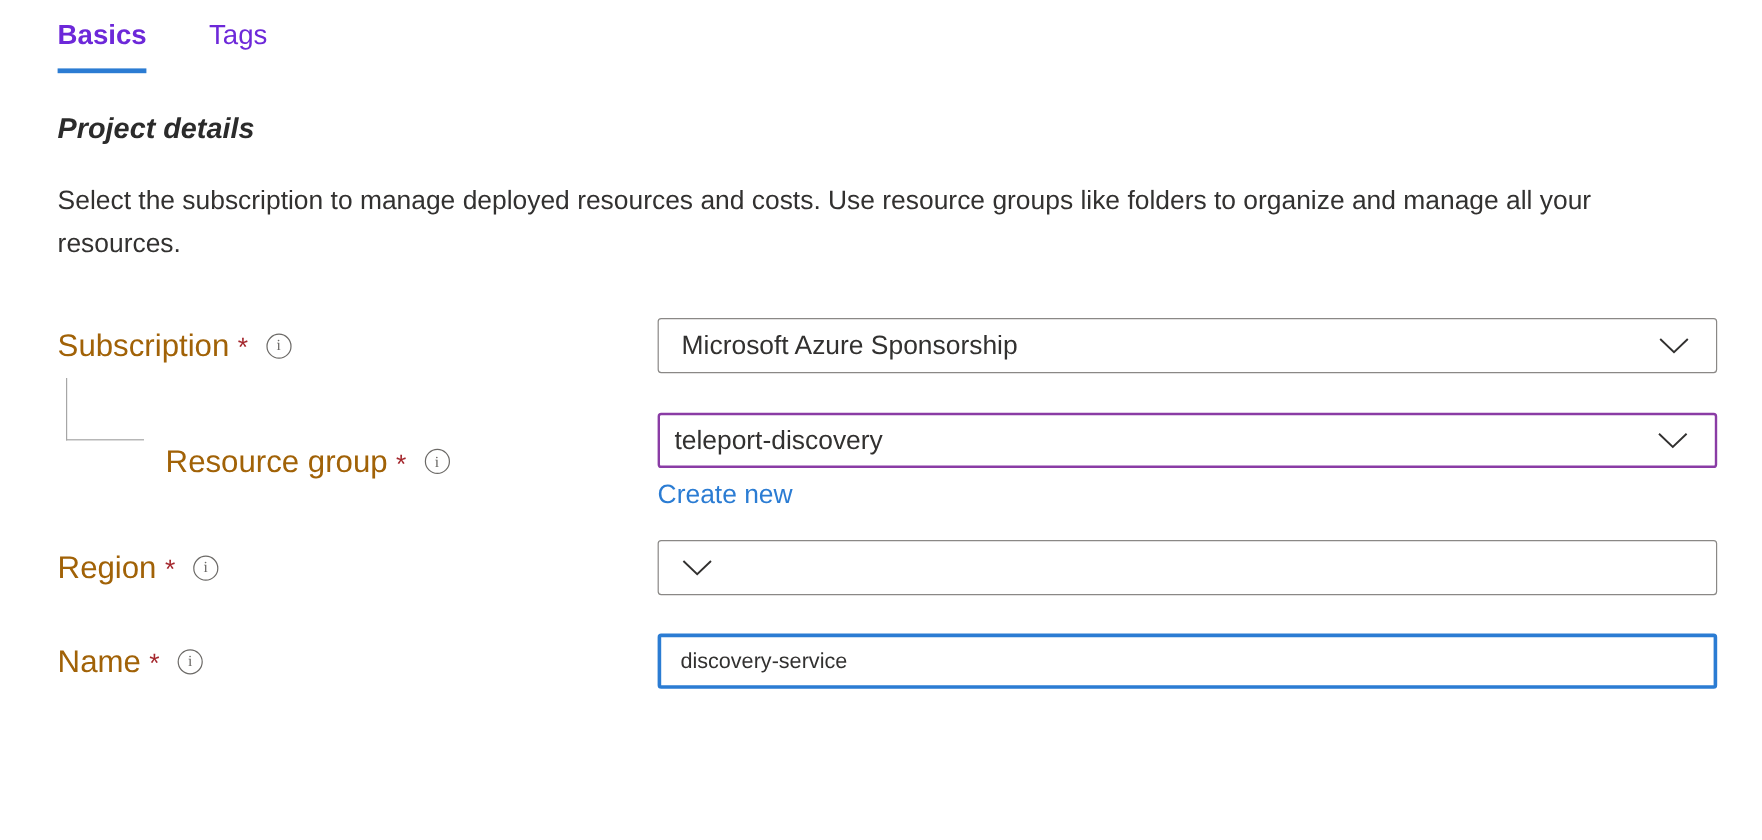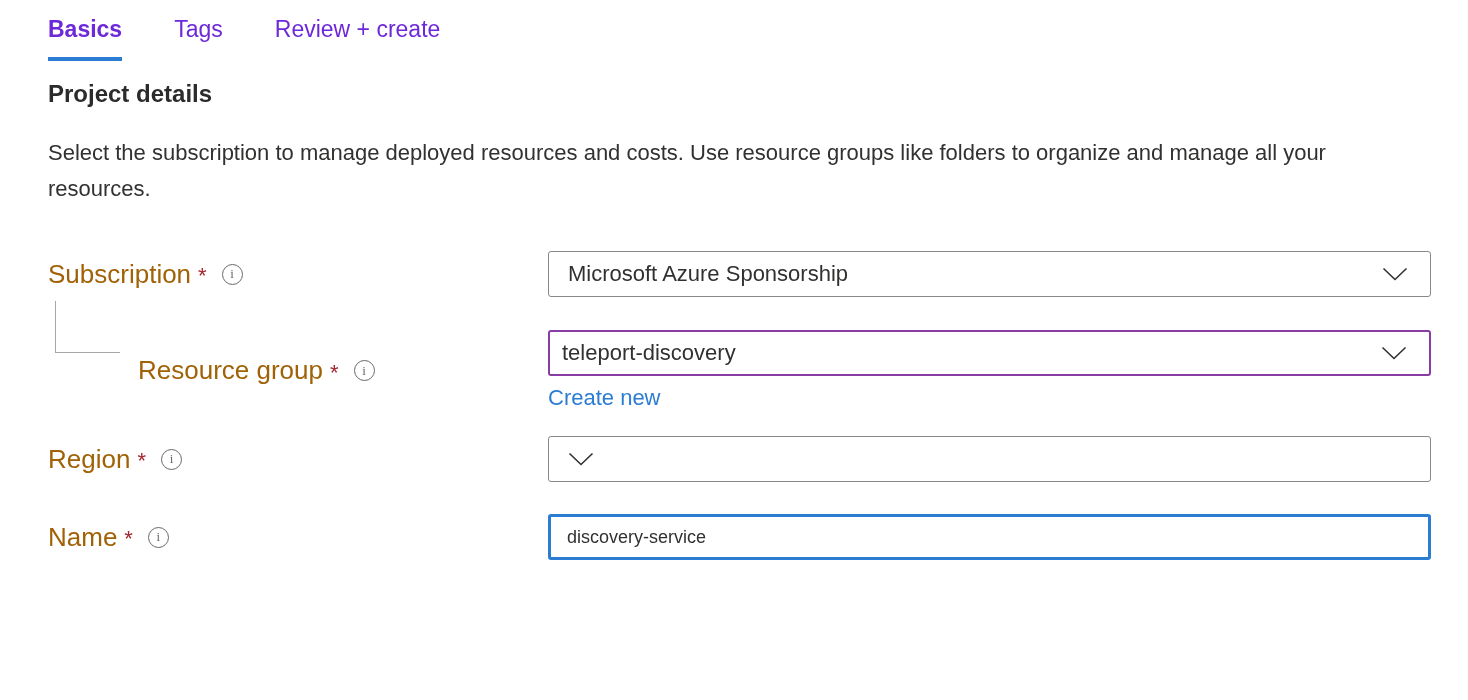--- a/index.html
+++ b/index.html
@@ -24,21 +24,21 @@
     color: #6d28d9;
   }
   .tab.active { font-weight: 700; border-bottom-color: #2b7cd3; }
 
   
   .section-heading {
     font-size: 24px;
     font-weight: 700;
     color: #2b2b2b;
   }
-  .heading-project { margin-top: 19px; }
+  .heading-project { margin-top: 33px; font-style: italic; }
   .heading-instance { margin-top: 60px; }
   .description {
     margin-top: 27px;
     font-size: 22px;
     line-height: 36px;
     max-width: 1330px;
     color: #323130;
   }
 
   
@@ -135,21 +135,20 @@
   }
 </style>
 </head>
 <body>
 
 <div class="page">
 
   <div class="tabs">
     <div class="tab active">Basics</div>
     <div class="tab">Tags</div>
-    <div class="tab">Review + create</div>
   </div>
 
   <div class="section-heading heading-project">Project details</div>
 
   <p class="description">Select the subscription to manage deployed resources and costs. Use resource groups like folders to organize and manage all your resources.</p>
 
   <div class="form-row row-subscription">
     <div class="label-col">
       <span class="field-label">Subscription</span>
       <span class="required-asterisk">*</span>

